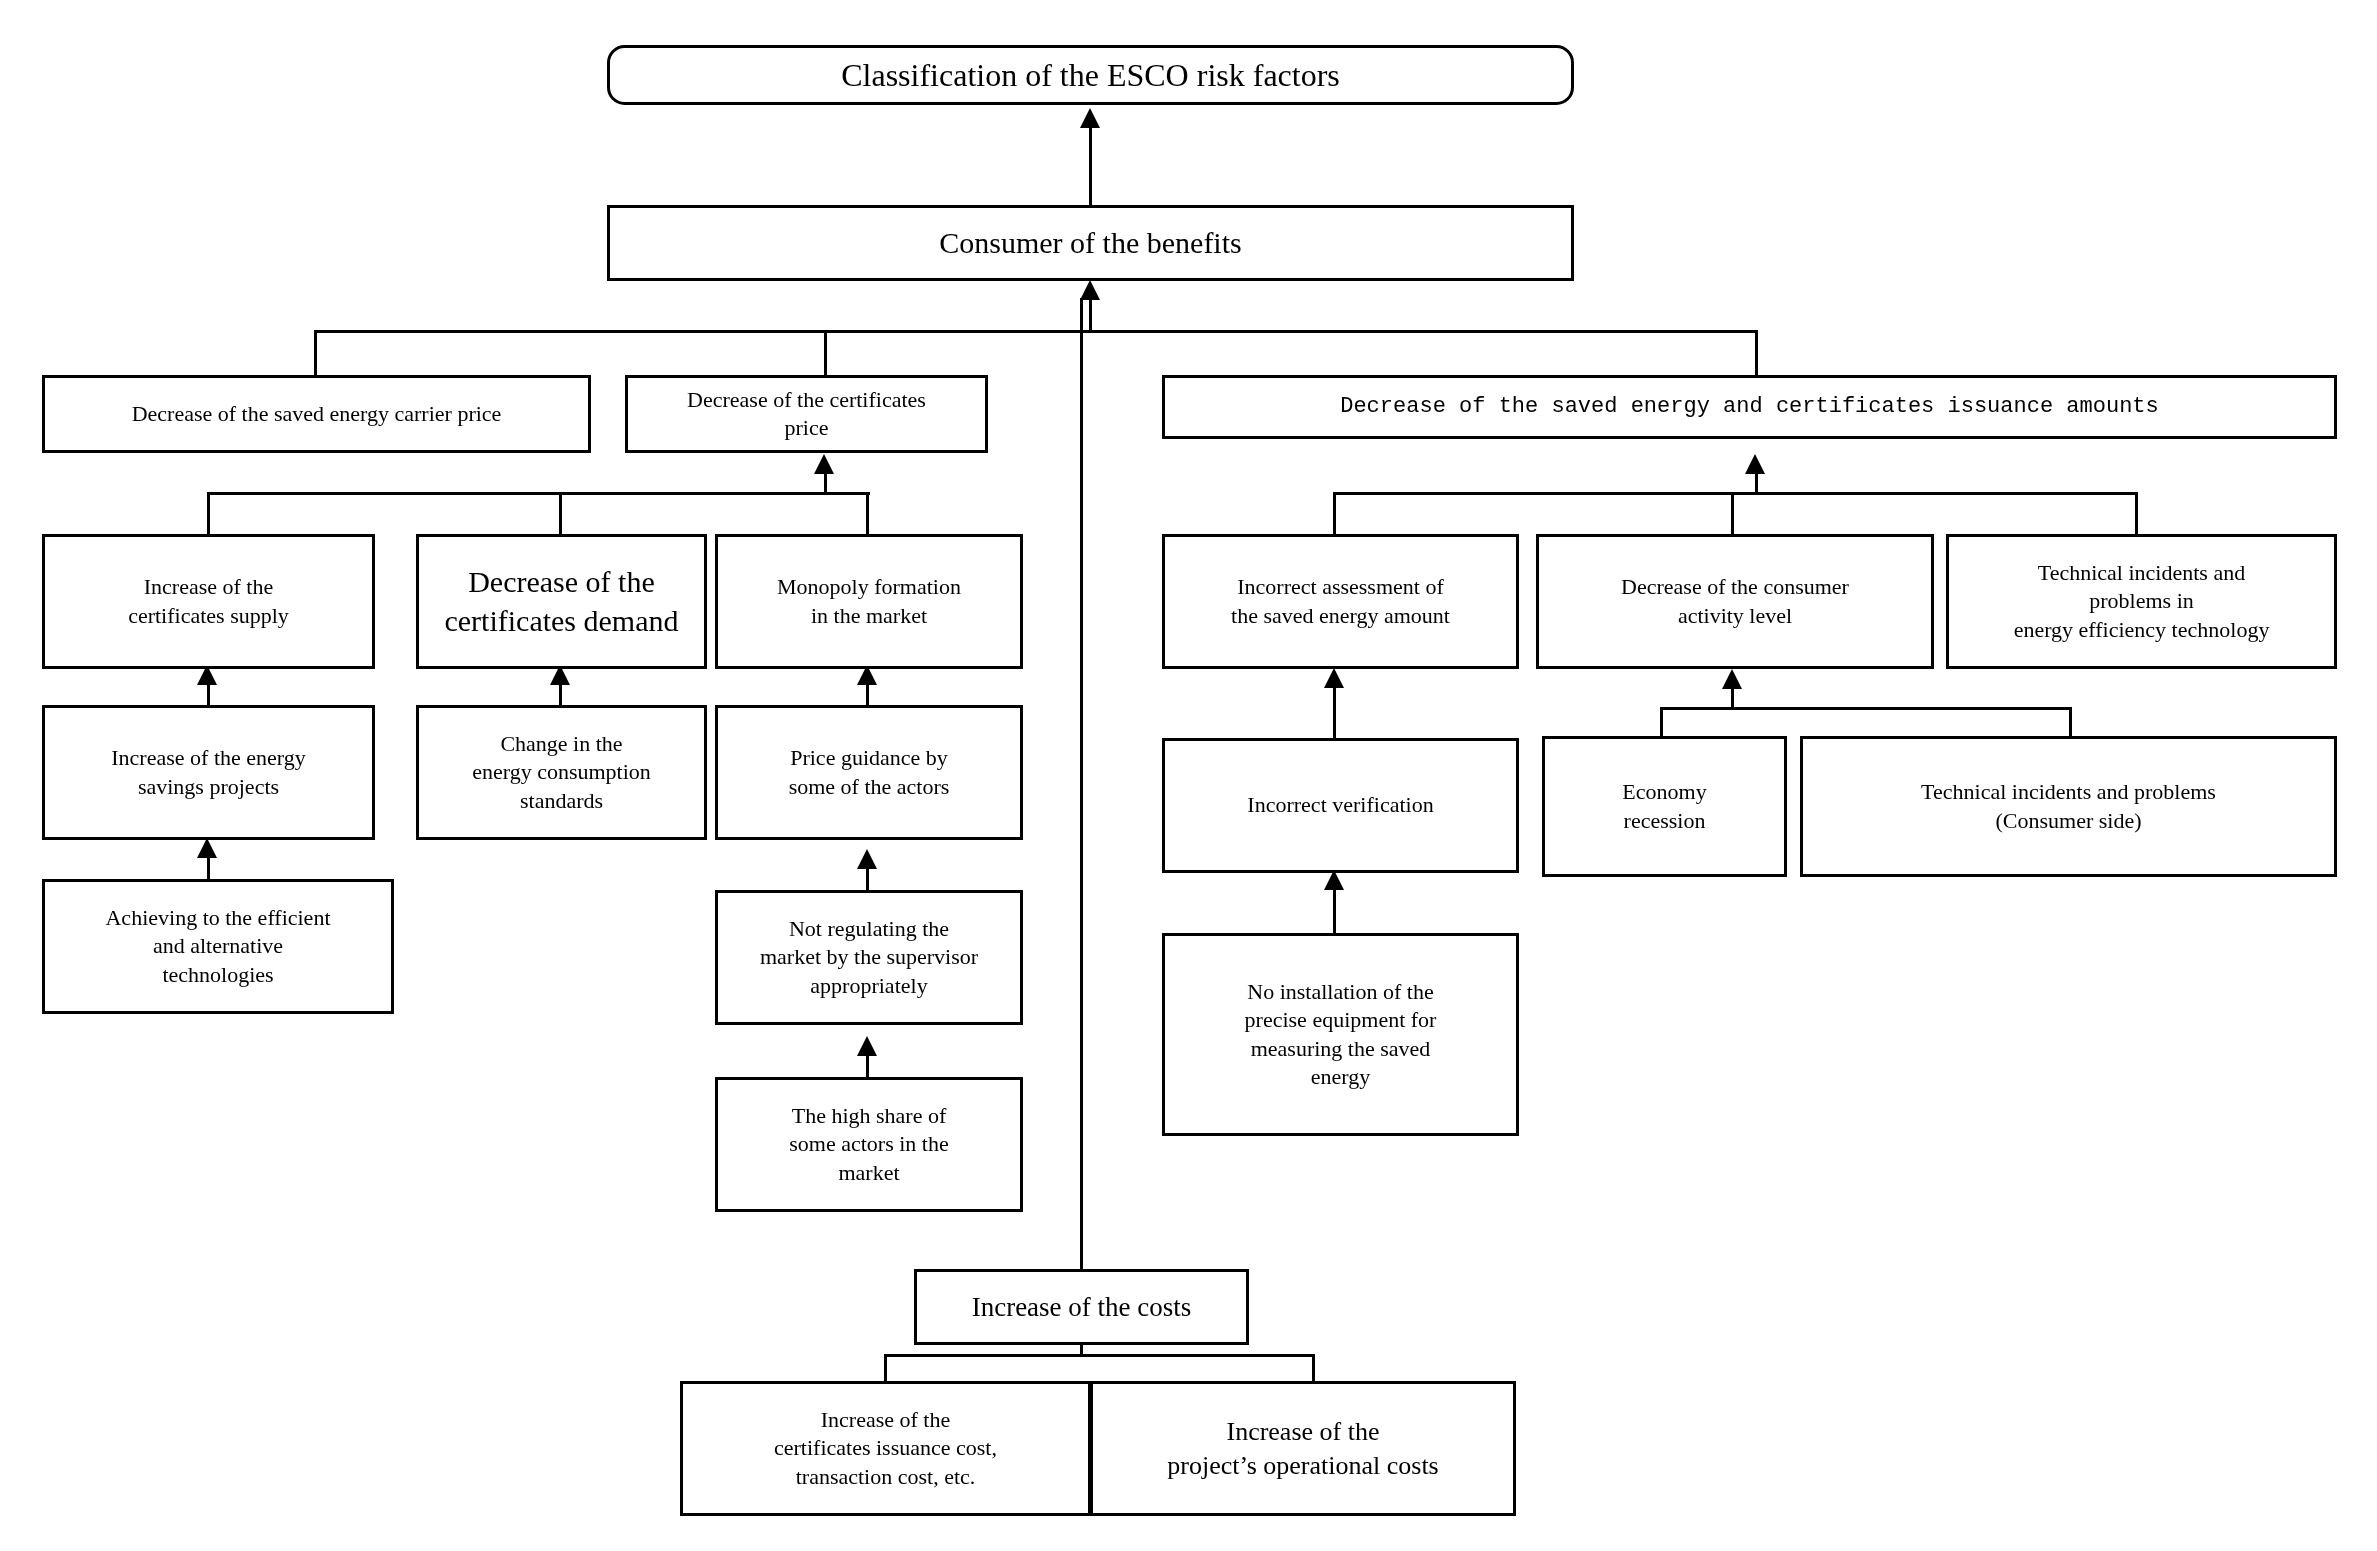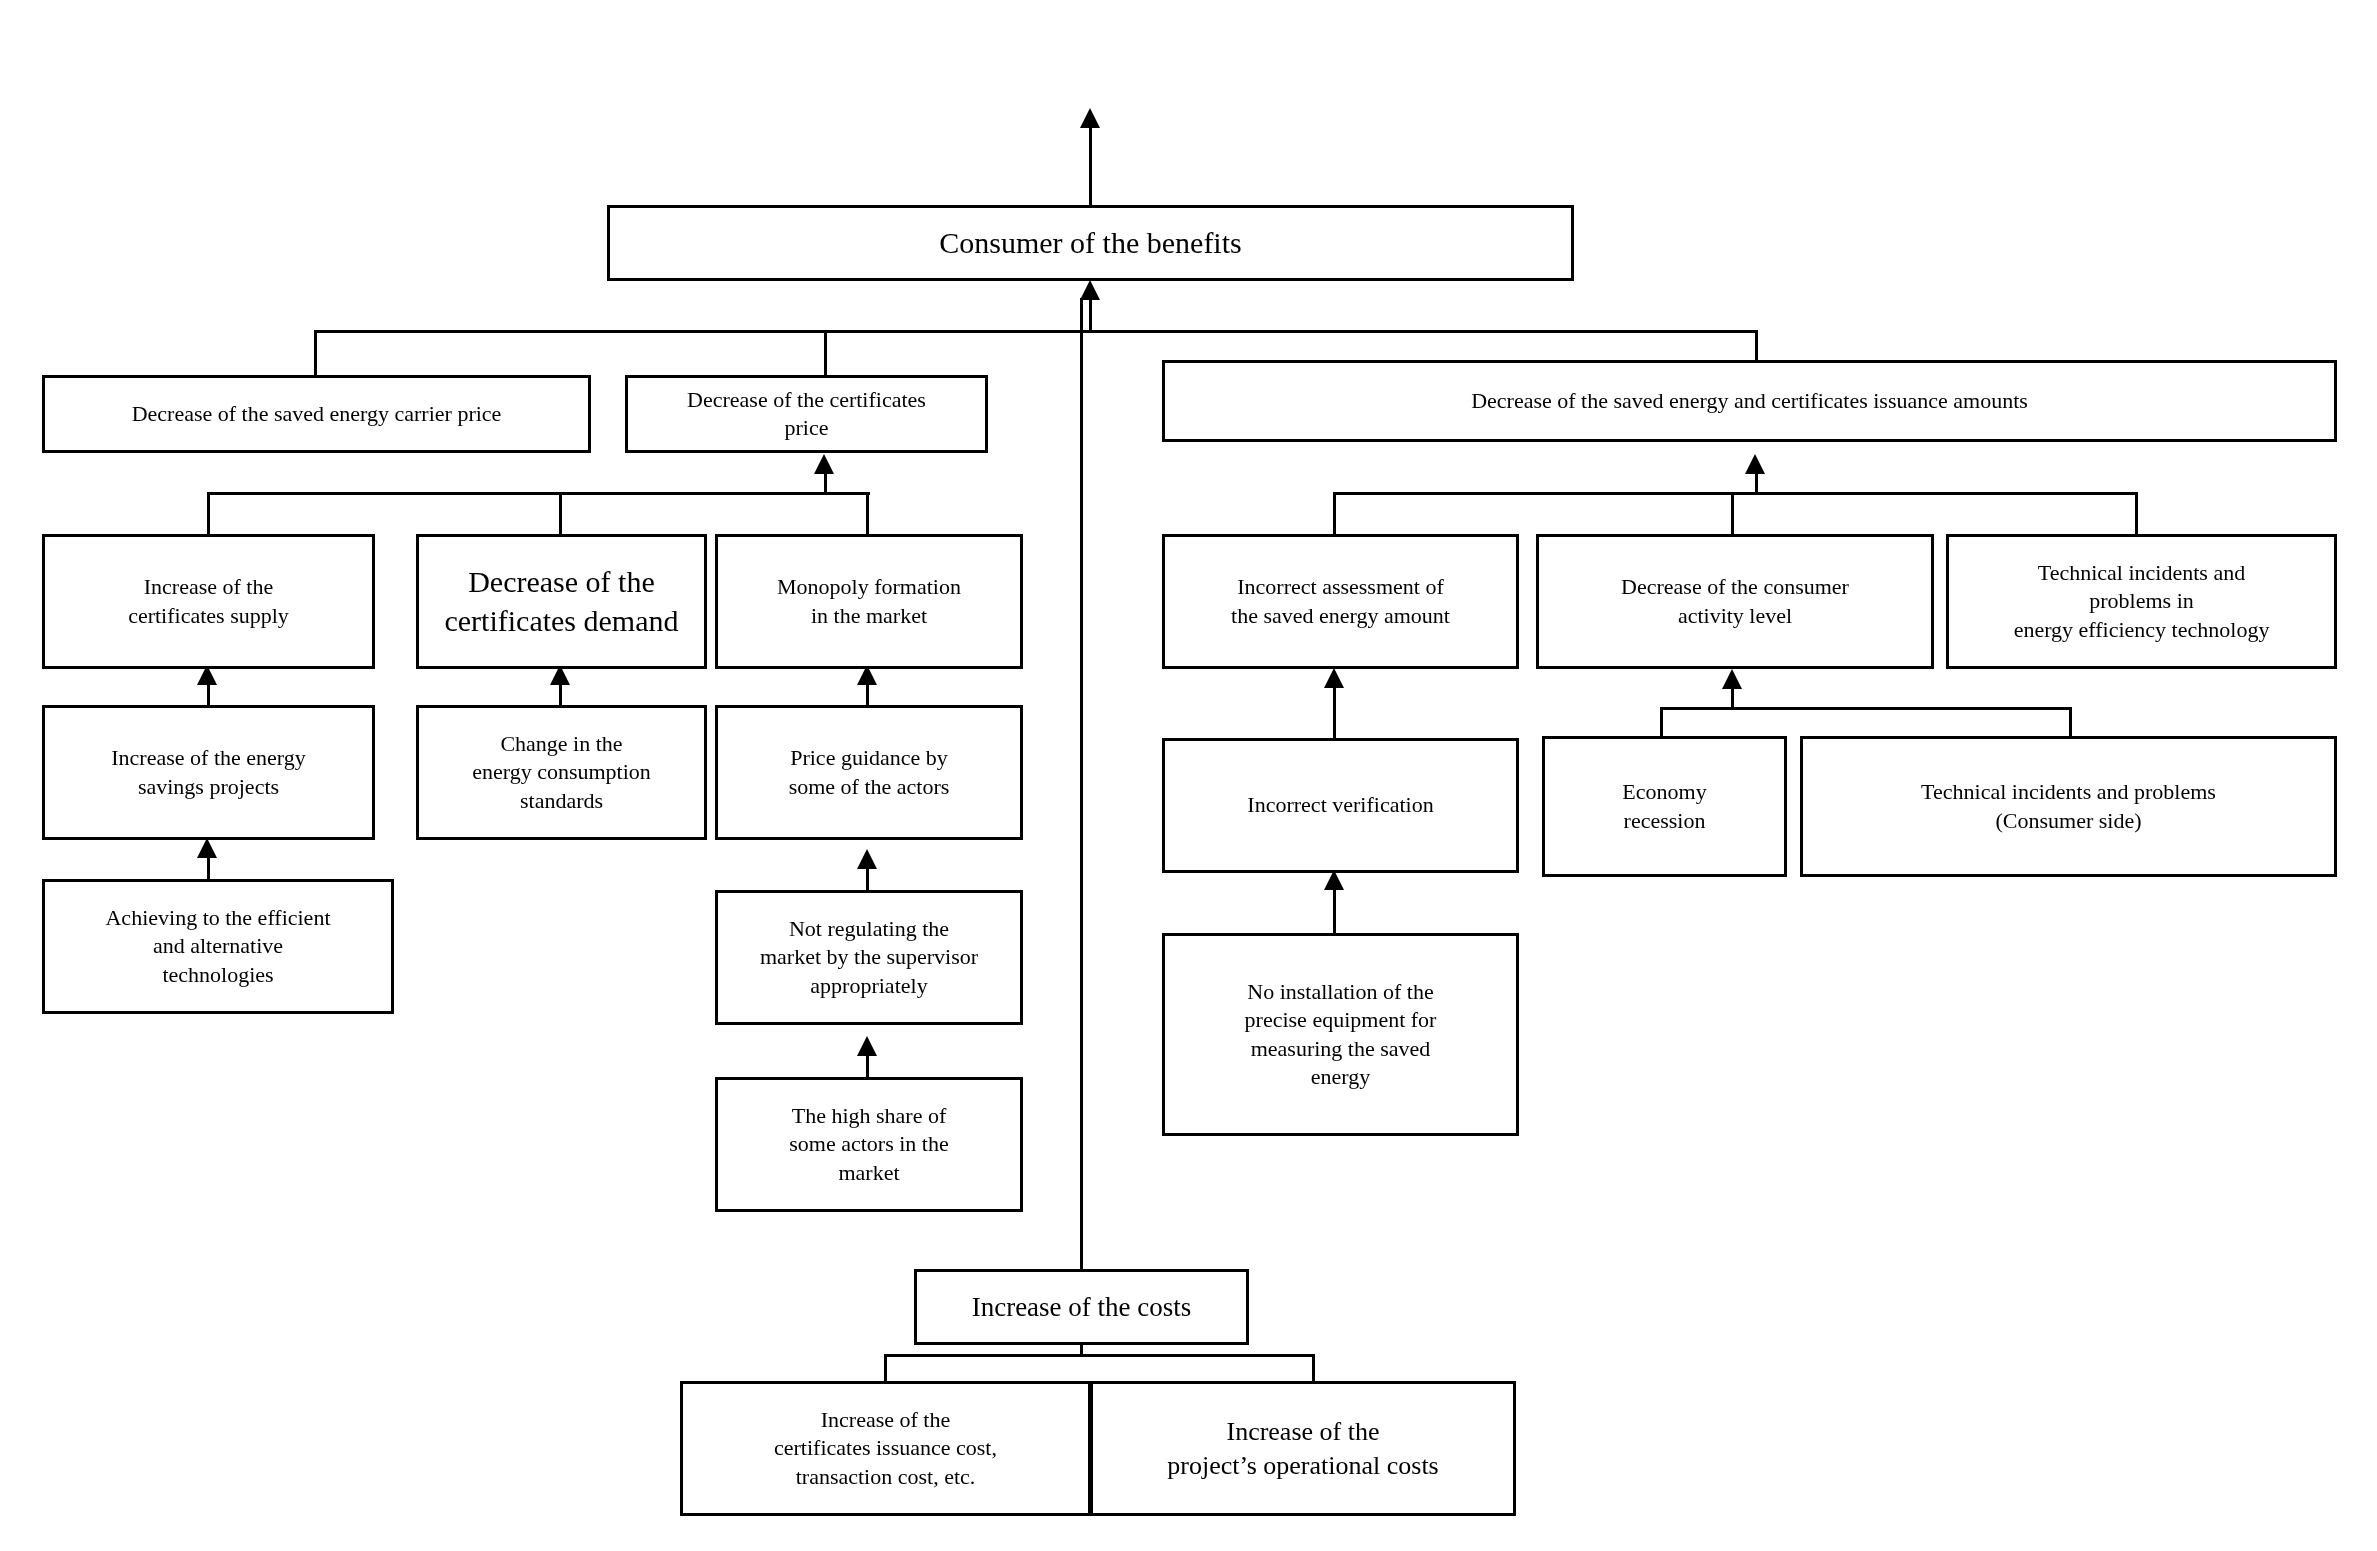--- a/index.html
+++ b/index.html
@@ -37,35 +37,38 @@
     border-right:10.8px solid transparent;
     border-bottom:20px solid #000000;
     z-index:2;
   }
 </style>
 </head>
 <body>
 
 <div id="canvas">
 
+  <div class="node rounded" style="left:607px;top:45px;width:967px;height:60px;font-size:32px;">
+    <span class="txt">Classification of the ESCO risk factors</span>
+  </div>
 
   <div class="node" style="left:607px;top:205px;width:967px;height:76px;font-size:30px;">
     <span class="txt">Consumer of the benefits</span>
   </div>
 
   <div class="node" style="left:42px;top:375px;width:549px;height:78px;font-size:22px;">
     <span class="txt">Decrease of the saved energy carrier price</span>
   </div>
 
   <div class="node" style="left:625px;top:375px;width:363px;height:78px;font-size:22px;">
     <span class="txt">Decrease of the certificates
 price</span>
   </div>
 
-  <div class="node" style="left:1162px;top:360px;width:1175px;height:82px;font-size:22px;">
+  <div class="node" style="left:1162px;top:375px;width:1175px;height:64px;font-size:22px;font-family:Liberation Mono, monospace;">
     <span class="txt">Decrease of the saved energy and certificates issuance amounts</span>
   </div>
 
   <div class="node" style="left:42px;top:534px;width:333px;height:135px;font-size:22px;">
     <span class="txt">Increase of the
 certificates supply</span>
   </div>
 
   <div class="node" style="left:416px;top:534px;width:291px;height:135px;font-size:30px;">
     <span class="txt">Decrease of the

